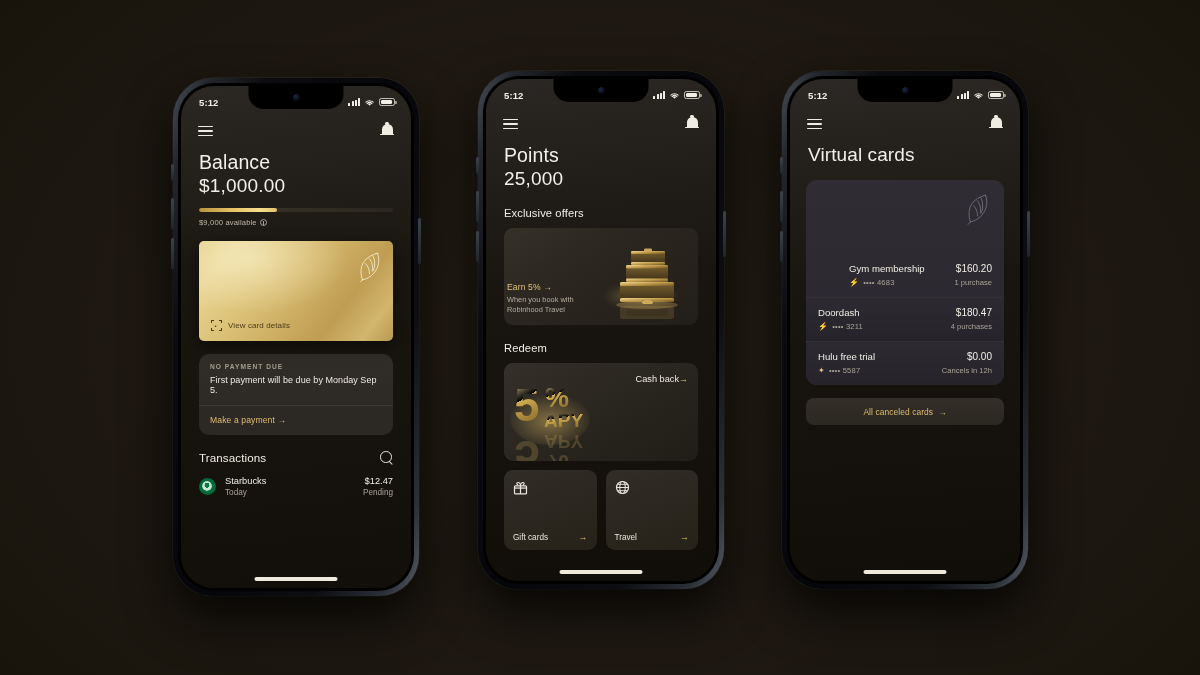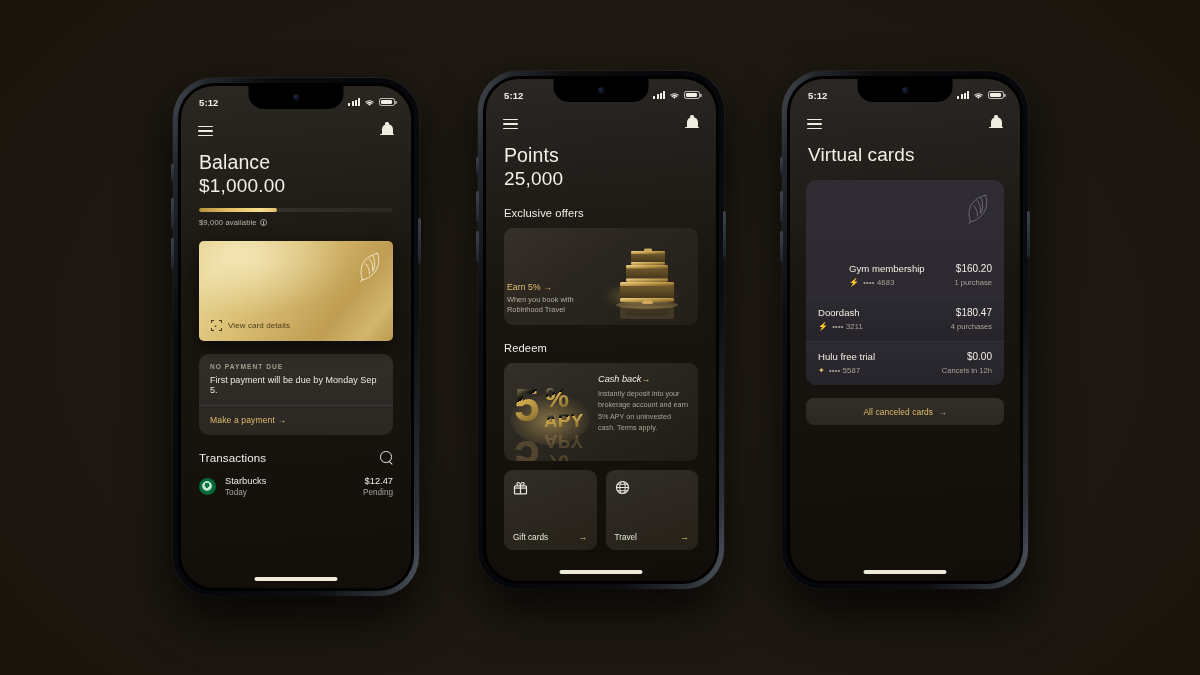--- a/index.html
+++ b/index.html
@@ -236,21 +236,21 @@
   .offer-link { font-size:8.6px; color:#e3c072; letter-spacing:.1px; }
   .offer-sub { font-size:7.4px; color:#b3ad9f; line-height:1.45; margin-top:3px; }
 
   .redeem-card {
     margin: 9px 18px 0 18px; height: 98px; border-radius: 9px;
     background: linear-gradient(150deg,#343029 0%,#2a2620 45%,#201d17 100%);
     display:flex; overflow:hidden; position:relative;
   }
   .apy-art { width: 92px; position:relative; flex:none; }
   .redeem-body { flex:1; padding: 11px 10px 0 2px; position:relative; }
-  .redeem-head { display:flex; align-items:center; justify-content:flex-start;font-style:italic; }
+  .redeem-head { display:flex; align-items:center; justify-content:flex-end; }
   .redeem-title { font-size:9.2px; color:#f0ede3; }
   .arrow-gold { color:#e3c072; font-size:9px; line-height:1;}
   .redeem-desc { margin-top:4px; font-size:7.2px; color:#aaa496; line-height:1.58; }
 
   .tiles { display:flex; gap:9px; margin: 9px 18px 0 18px; }
   .tile {
     flex:1; height:80px; border-radius:9px;
     background: linear-gradient(160deg,#312d27,#262219);
     padding: 10px 9px 8px 9px; position:relative;
   }
@@ -525,21 +525,20 @@
                   <text x="41" y="44" font-family="Liberation Sans, sans-serif" font-size="27" font-weight="bold" fill="#d9b662">%</text>
                   <text x="40" y="64" font-family="Liberation Sans, sans-serif" font-size="19" font-weight="bold" fill="#d9b662">APY</text>
                 </g>
               </svg>
             </div>
             <div class="redeem-body">
               <div class="redeem-head">
                 <span class="redeem-title">Cash back</span>
                 <span class="arrow-gold">→</span>
               </div>
-              <div class="redeem-desc">Instantly deposit into your brokerage account and earn 5% APY on uninvested cash. Terms apply.</div>
             </div>
           </div>
 
           <div class="tiles">
             <div class="tile">
               <svg width="15" height="15" viewBox="0 0 16 16">
                 <rect x="1.6" y="6.2" width="12.8" height="8.6" rx="1" fill="none" stroke="#eae6dc" stroke-width="1.3"></rect>
                 <line x1="1.6" y1="8.6" x2="14.4" y2="8.6" stroke="#eae6dc" stroke-width="1.3"></line>
                 <line x1="8" y1="6.2" x2="8" y2="14.8" stroke="#eae6dc" stroke-width="1.3"></line>
                 <path d="M8 6.2C8 4 6.6 2.6 5.2 2.6S3.4 5 5.6 5.4" fill="none" stroke="#eae6dc" stroke-width="1.2"></path>

